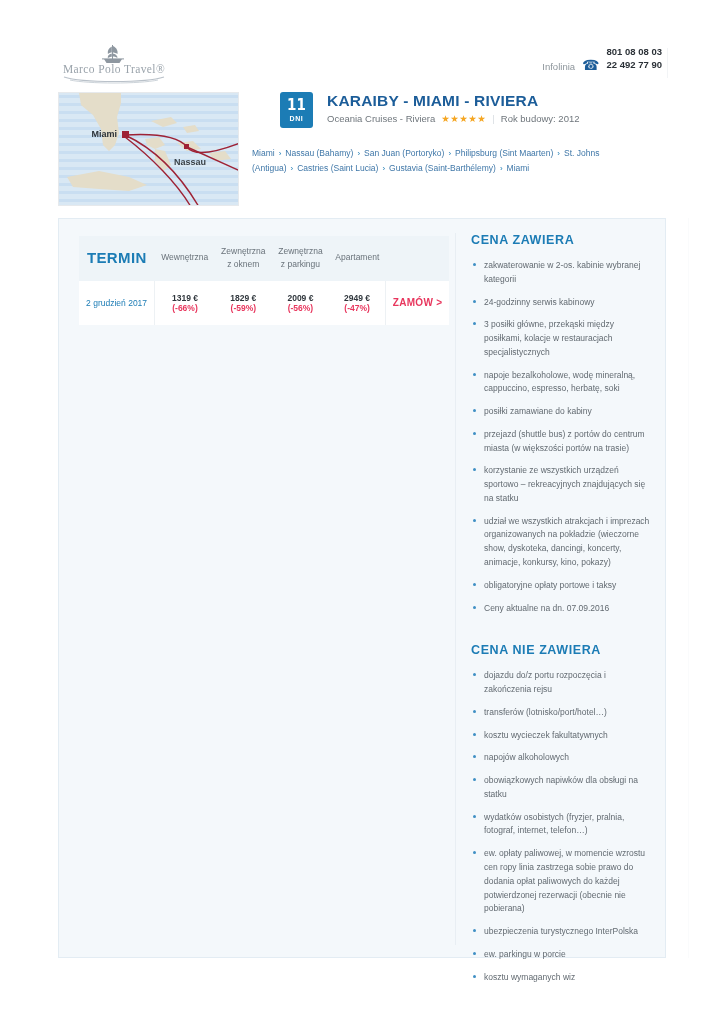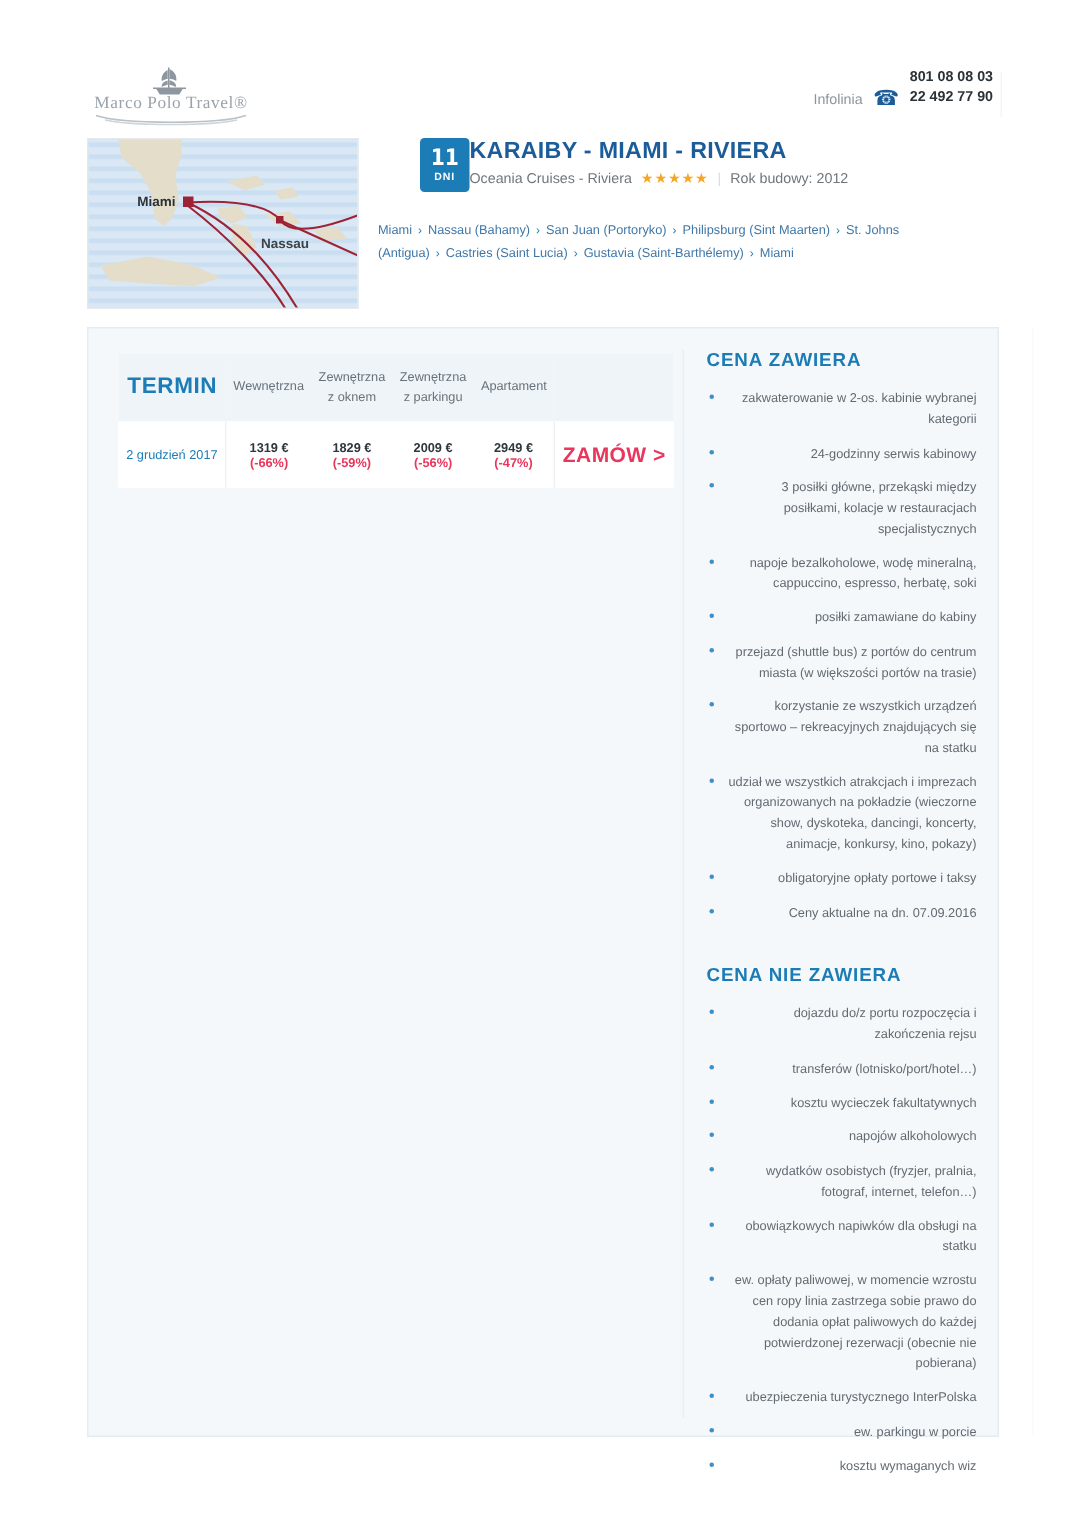--- a/index.html
+++ b/index.html
@@ -25,21 +25,21 @@
   .contact-label{font-size:9.5px;color:#8d959b;}
   .phone-icon{color:#1c5d99;font-size:14px;line-height:1;transform:scaleX(-1);}
   .phone-nums{font-size:9.5px;color:#2b3137;font-weight:bold;line-height:1.35;}
   .hdr-divider{position:absolute;right:56px;top:48px;width:1px;height:30px;background:#f2f4f6;}
 
   
   .hero{position:absolute;left:58px;top:92px;width:608px;height:116px;}
   .map{position:absolute;left:0;top:0;width:181px;height:114px;overflow:hidden;
        border:1px solid #e6e9ec;box-sizing:border-box;background:#cfe0ef;}
   .hero-info{position:absolute;left:194px;top:0;width:414px;}
-  .title-row{display:flex;align-items:flex-start;padding-left:28px;}
+  .title-row{display:flex;align-items:flex-start;gap:14px;padding-left:28px;}
   .days-badge{
     width:33px;height:36px;background:#1c7cb5;color:#fff;border-radius:3px;
     display:flex;flex-direction:column;align-items:center;justify-content:center;
     flex:none;
   }
   .days-num{font-size:15px;font-weight:bold;line-height:1;font-family:"DejaVu Sans Condensed","Liberation Sans",sans-serif;}
   .days-lbl{font-size:7px;font-weight:bold;letter-spacing:.6px;margin-top:2px;}
   .trip-title{
     font-size:15.5px;font-weight:bold;color:#1c5d99;letter-spacing:.2px;
     margin:0 0 4px 0;line-height:1.1;
@@ -71,30 +71,30 @@
   .ptable thead th.termin{color:#1c7cb5;font-weight:bold;font-size:15px;letter-spacing:.4px;}
   .ptable thead th.act{background:#eef4f8;}
   .ptable tbody td{
     padding:12px 4px;text-align:center;font-size:8.5px;vertical-align:middle;
     background:#fff;
   }
   .ptable tbody td.date{color:#1c7cb5;font-weight:normal;font-size:8.5px;}
   .price{color:#2f363c;font-weight:bold;display:block;}
   .disc{color:#e8365d;font-weight:bold;display:block;margin-top:0;}
   .cell-sep{border-left:1px solid #edf1f4;}
-  .order{color:#e8365d;font-weight:bold;font-size:14px;letter-spacing:.3px;text-decoration:none;}
+  .order{color:#e8365d;font-weight:bold;font-size:10px;letter-spacing:.3px;text-decoration:none;}
 
   
   .info-col{position:absolute;left:412px;top:14px;width:180px;}
   .info-head{
     color:#1c7cb5;font-size:12.5px;font-weight:bold;letter-spacing:.6px;
     margin:0 0 12px 0;
   }
   .info-head.second{margin-top:28px;}
-  .info-list{list-style:none;margin:0;padding:0;text-align:right;}
+  .info-list{list-style:none;margin:0;padding:0;}
   .info-list li{
     position:relative;padding-left:13px;margin-bottom:9px;
     font-size:8.5px;line-height:1.62;color:#626a71;
   }
   .info-list li::before{
     content:"";position:absolute;left:2px;top:4px;width:3px;height:3px;
     background:#3f8fc4;border-radius:50%;
   }
   .col-divider{position:absolute;left:396px;top:14px;width:1px;height:712px;background:#e8eef3;}
 </style>
@@ -261,22 +261,22 @@
         <li>obligatoryjne opłaty portowe i taksy</li>
         <li>Ceny aktualne na dn. 07.09.2016</li>
       </ul>
 
     <h2 class="info-head second">CENA NIE ZAWIERA</h2>
     <ul class="info-list">
         <li>dojazdu do/z portu rozpoczęcia i zakończenia rejsu</li>
         <li>transferów (lotnisko/port/hotel…)</li>
         <li>kosztu wycieczek fakultatywnych</li>
         <li>napojów alkoholowych</li>
+        <li>obowiązkowych napiwków dla obsługi na statku</li>
         <li>wydatków osobistych (fryzjer, pralnia, fotograf, internet, telefon…)</li>
-        <li>obowiązkowych napiwków dla obsługi na statku</li>
         <li>ew. opłaty paliwowej, w momencie wzrostu cen ropy linia zastrzega sobie prawo do dodania opłat paliwowych do każdej potwierdzonej rezerwacji (obecnie nie pobierana)</li>
         <li>ubezpieczenia turystycznego InterPolska</li>
         <li>ew. parkingu w porcie</li>
         <li>kosztu wymaganych wiz</li>
       </ul>
   </div>
 </div>
 <div class="panel-vline"></div>
 
 </body></html>

